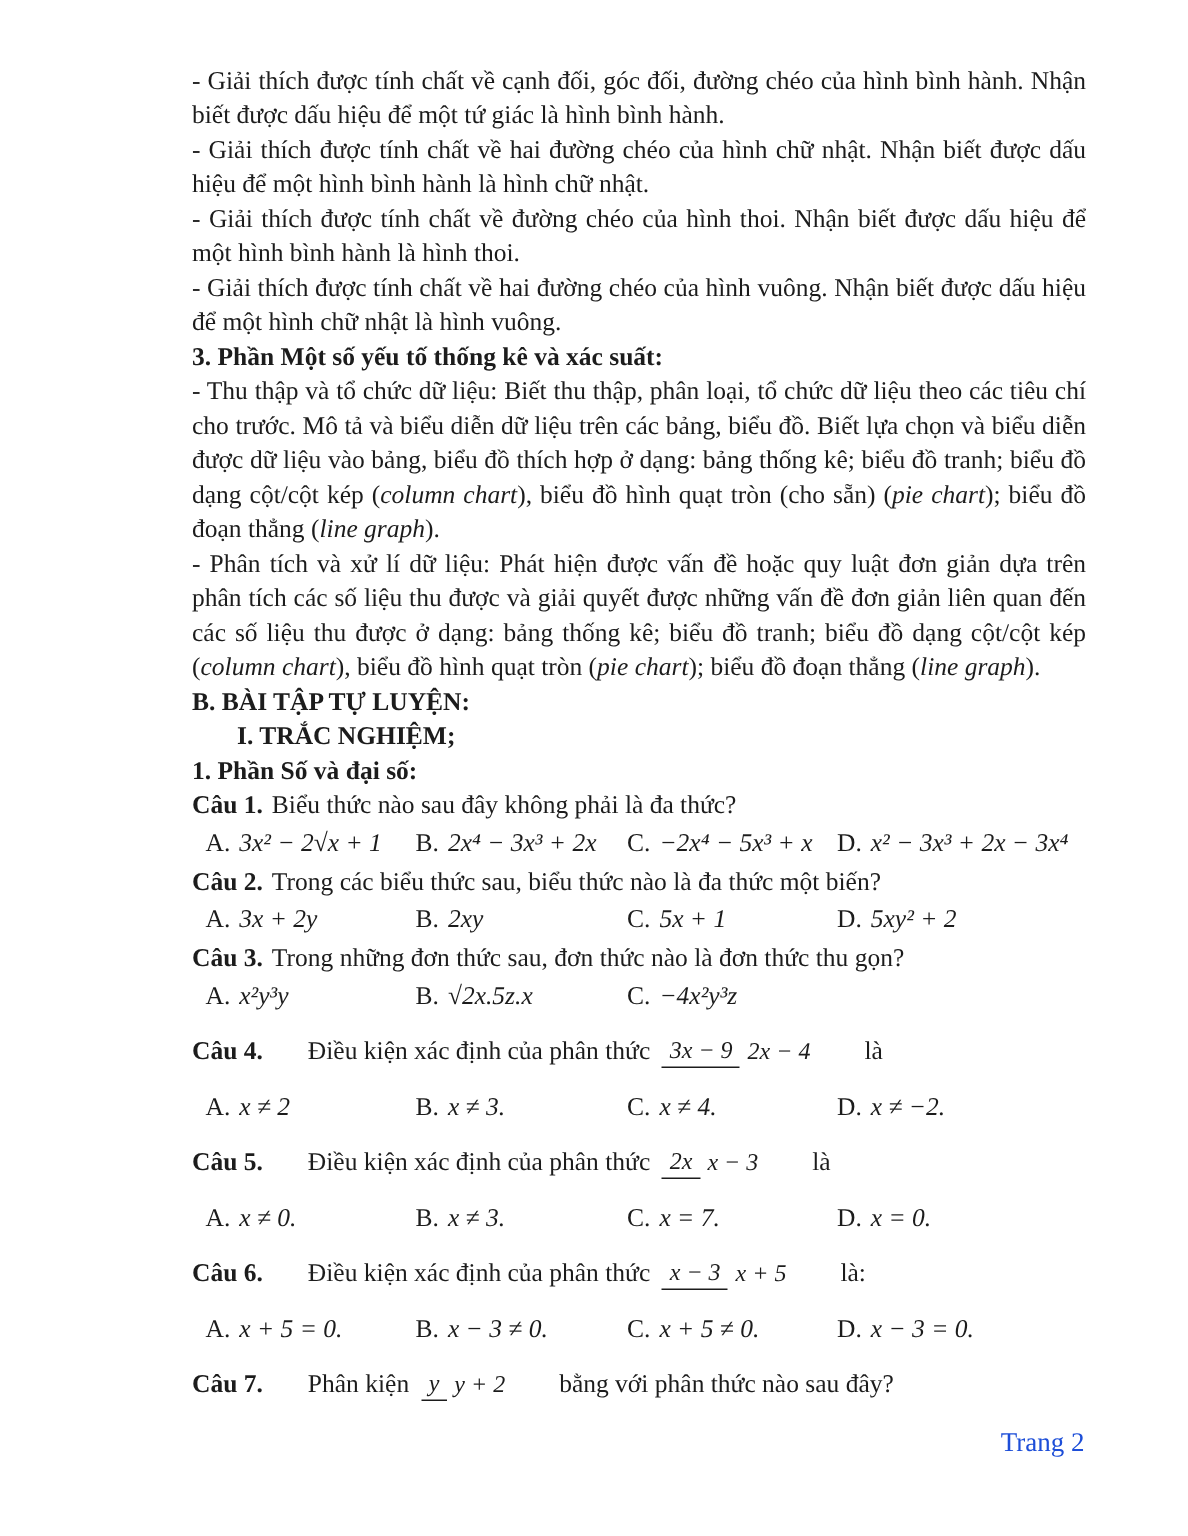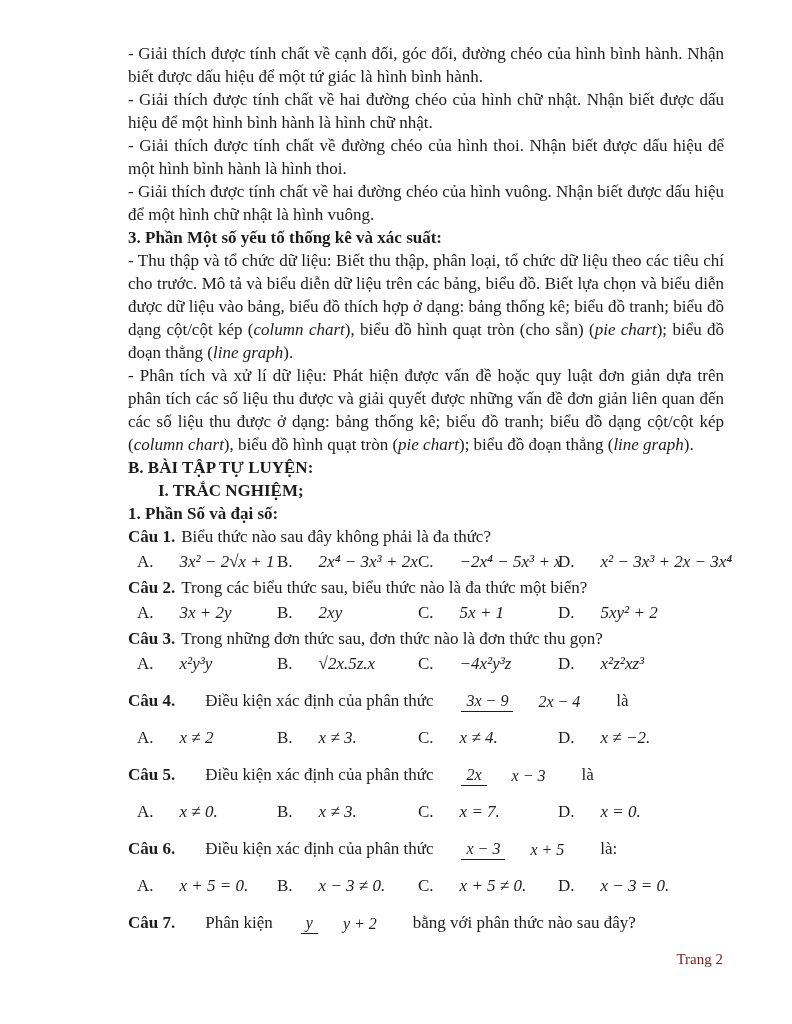--- a/index.html
+++ b/index.html
@@ -29,21 +29,20 @@
     line-height: 23px;
     text-align: justify;
   }
   p.nojust { text-align: left; }
   .bold { font-weight: bold; }
   .indent1 { padding-left: 30px; }
   .qlabel { font-weight: bold; margin-right: 6px; }
   .math {
     font-style: italic;
     font-family: "Liberation Serif", "DejaVu Serif", serif;
-    margin-left: 20px;
   }
   .options {
     display: grid;
     grid-template-columns: 140px 141px 140px auto;
     padding: 2px 0 2px 9px;
     font-size: 17px;
     line-height: 24px;
   }
   .option { white-space: nowrap; }
   .opt-label { margin-right: 6px; }
@@ -65,22 +64,22 @@
   }
   .frac .num {
     border-bottom: 1.4px solid #1c1c1c;
     padding: 0 5px 1px 5px;
   }
   .frac .den { padding: 1px 5px 0 5px; }
   .footer {
     position: absolute;
     right: 69px;
     top: 951px;
-    font-size: 15px;
-    color: #7f1d1d;
+    font-size: 18px;
+    color: #1d4ed8;
   }
 </style>
 </head>
 <body>
 
 <div class="page">
   <div class="content">
 
     <p class="body">- Giải thích được tính chất về cạnh đối, góc đối, đường chéo của hình bình hành. Nhận biết được dấu hiệu để một tứ giác là hình bình hành.</p>
     <p class="body">- Giải thích được tính chất về hai đường chéo của hình chữ nhật. Nhận biết được dấu hiệu để một hình bình hành là hình chữ nhật.</p>
@@ -109,21 +108,20 @@
       <span class="option"><span class="opt-label">B.</span><span class="math">2xy</span></span>
       <span class="option"><span class="opt-label">C.</span><span class="math">5x + 1</span></span>
       <span class="option"><span class="opt-label">D.</span><span class="math">5xy² + 2</span></span>
     </div>
 
     <p class="body nojust"><span class="qlabel">Câu 3.</span><span>Trong những đơn thức sau, đơn thức nào là đơn thức thu gọn?</span></p>
     <div class="options">
       <span class="option"><span class="opt-label">A.</span><span class="math">x²y³y</span></span>
       <span class="option"><span class="opt-label">B.</span><span class="math">√2x.5z.x</span></span>
       <span class="option"><span class="opt-label">C.</span><span class="math">−4x²y³z</span></span>
-      <span class="option"><span class="opt-label">D.</span><span class="math">x²z²xz³</span></span>
     </div>
 
     <div class="qline">
       <span class="qlabel">Câu 4.</span>
       <span class="qtext">Điều kiện xác định của phân thức</span>
       <span class="frac">
         <span class="num math">3x − 9</span>
         <span class="den math">2x − 4</span>
       </span>
       <span class="qtext">là</span>

